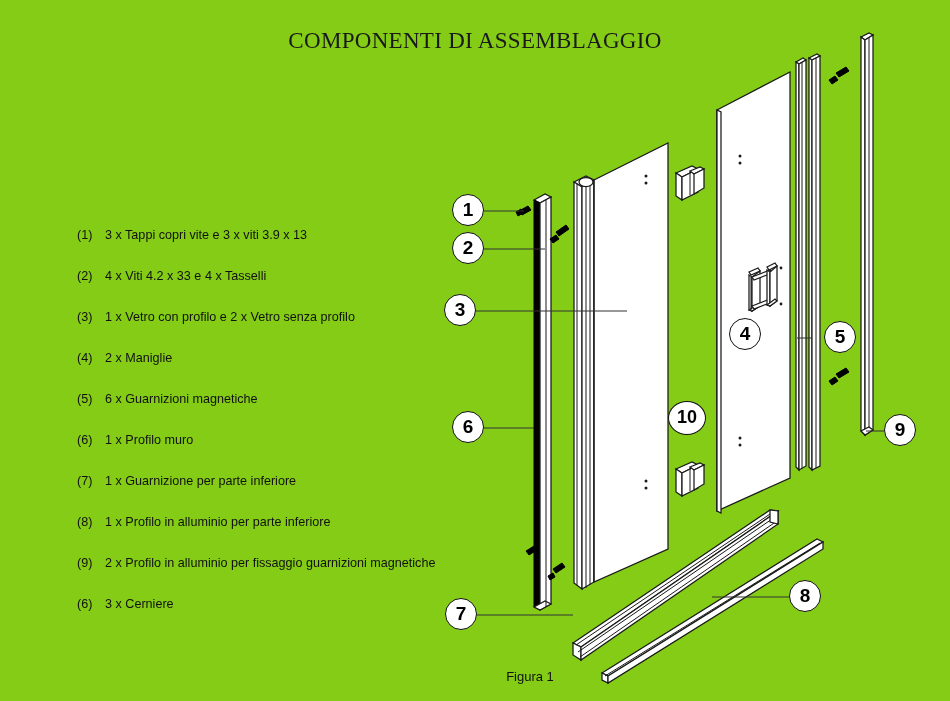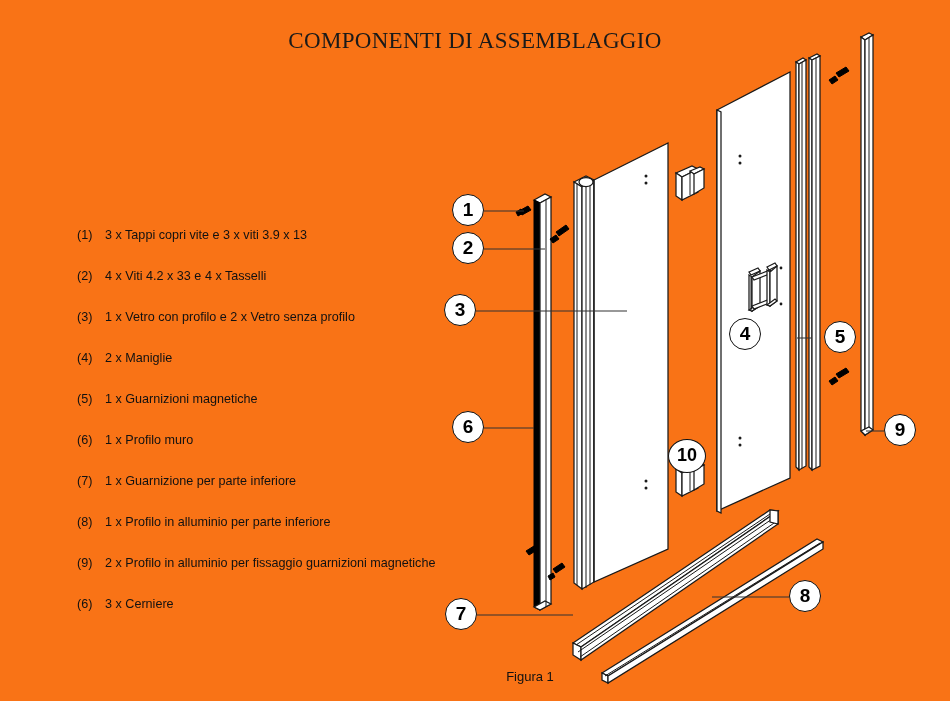--- a/index.html
+++ b/index.html
@@ -4,21 +4,21 @@
 <style>
   html, body {
     margin: 0;
     padding: 0;
     background: #ffffff;
   }
   #page {
     position: relative;
     width: 950px;
     height: 701px;
-    background: #f97316;
+    background: #84cc16;
     overflow: hidden;
     font-family: "Liberation Sans", sans-serif;
   }
   #title {
     position: absolute;
     left: 0;
     top: 28px;
     width: 950px;
     text-align: center;
     font-family: "Liberation Serif", serif;
@@ -270,21 +270,21 @@
     <div class="legend-row">
       <span class="legend-num">(2)</span><span class="legend-txt">4 x Viti 4.2 x 33 e 4 x Tasselli</span>
     </div>
     <div class="legend-row">
       <span class="legend-num">(3)</span><span class="legend-txt">1 x Vetro con profilo e 2 x Vetro senza profilo</span>
     </div>
     <div class="legend-row">
       <span class="legend-num">(4)</span><span class="legend-txt">2 x Maniglie</span>
     </div>
     <div class="legend-row">
-      <span class="legend-num">(5)</span><span class="legend-txt">1 x Guarnizioni magnetiche</span>
+      <span class="legend-num">(5)</span><span class="legend-txt">6 x Guarnizioni magnetiche</span>
     </div>
     <div class="legend-row">
       <span class="legend-num">(6)</span><span class="legend-txt">1 x Profilo muro</span>
     </div>
     <div class="legend-row">
       <span class="legend-num">(7)</span><span class="legend-txt">1 x Guarnizione per parte inferiore</span>
     </div>
     <div class="legend-row">
       <span class="legend-num">(8)</span><span class="legend-txt">1 x Profilo in alluminio per parte inferiore</span>
     </div>
@@ -298,17 +298,17 @@
 
   <div class="callout" style="left:452px; top:194px;">1</div>
   <div class="callout" style="left:452px; top:232px;">2</div>
   <div class="callout" style="left:444px; top:294px;">3</div>
   <div class="callout" style="left:729px; top:318px;">4</div>
   <div class="callout" style="left:824px; top:321px;">5</div>
   <div class="callout" style="left:452px; top:411px;">6</div>
   <div class="callout" style="left:445px; top:598px;">7</div>
   <div class="callout" style="left:789px; top:580px;">8</div>
   <div class="callout" style="left:884px; top:414px;">9</div>
-  <div class="callout wide" style="left:668px; top:439px;">10</div>
+  <div class="callout wide" style="left:668px; top:401px;">10</div>
 
   <div id="caption">Figura 1</div>
 
 </div>
 
 </body></html>

